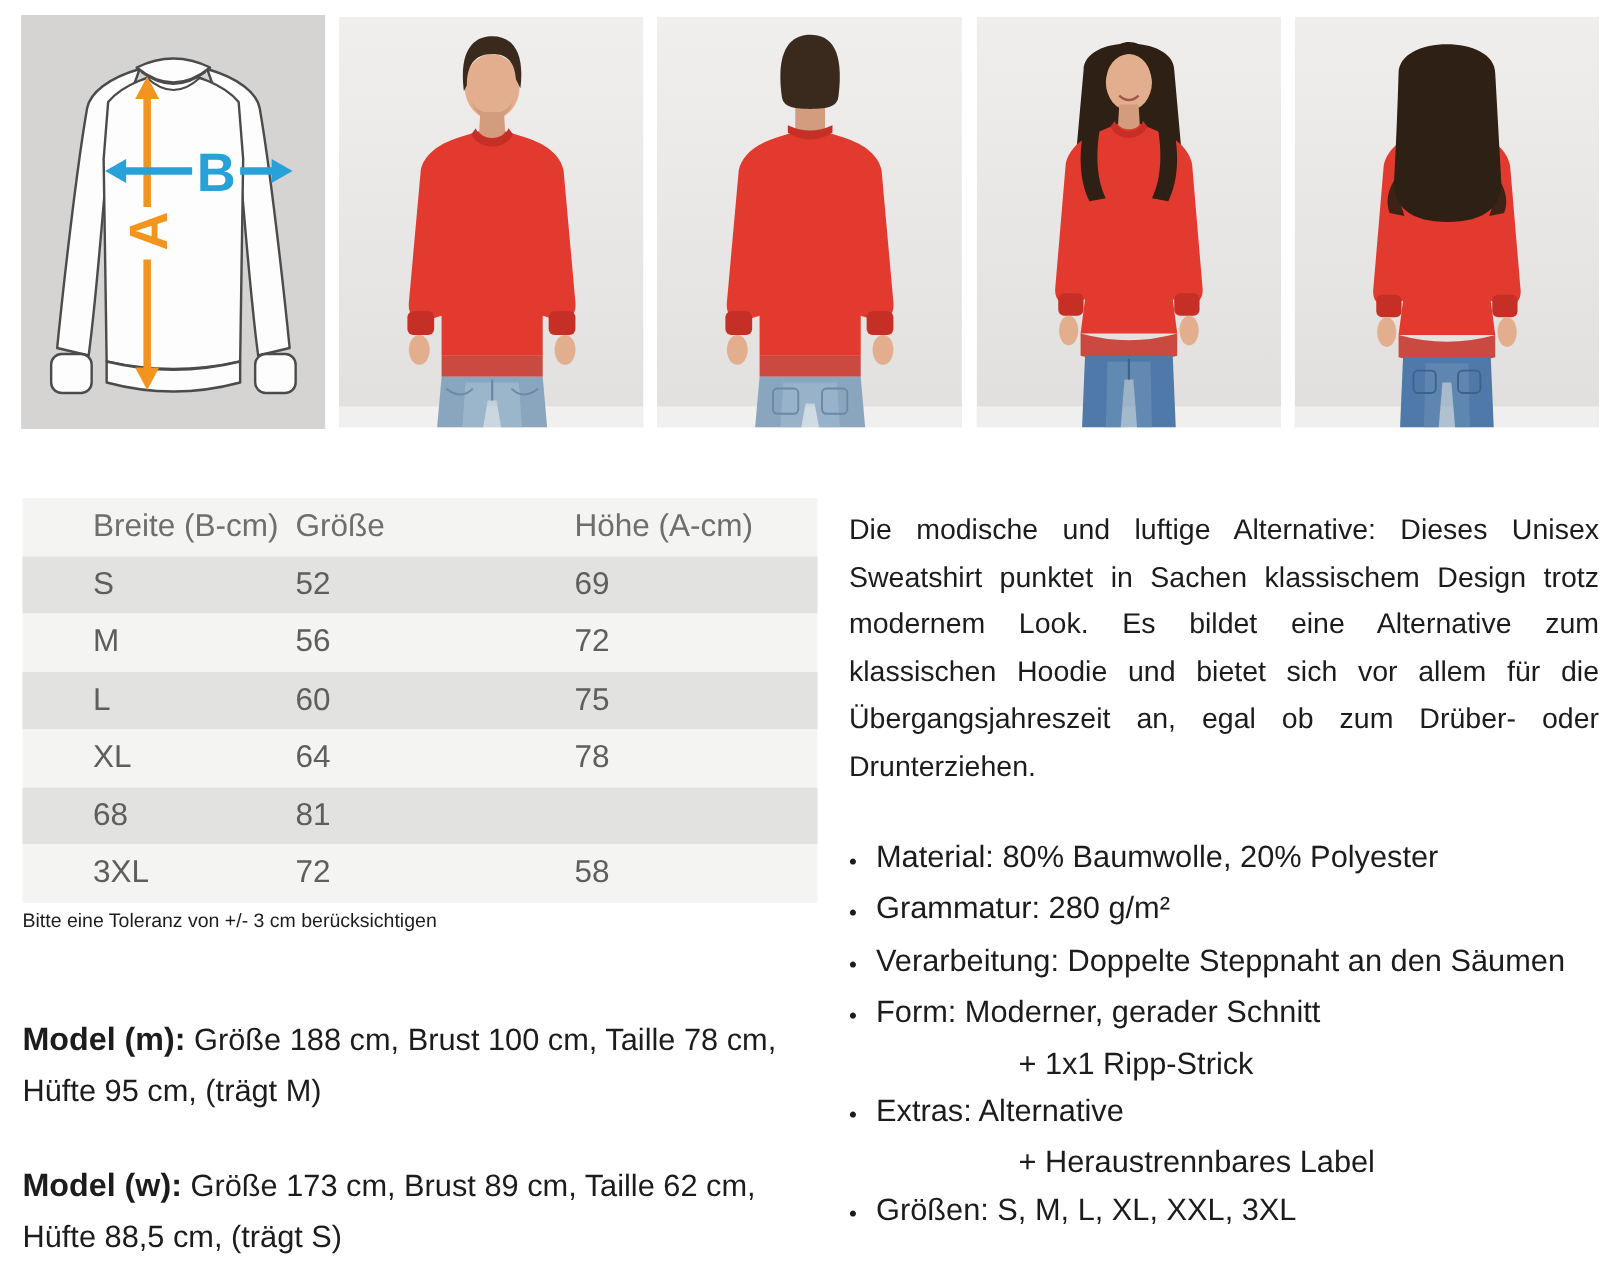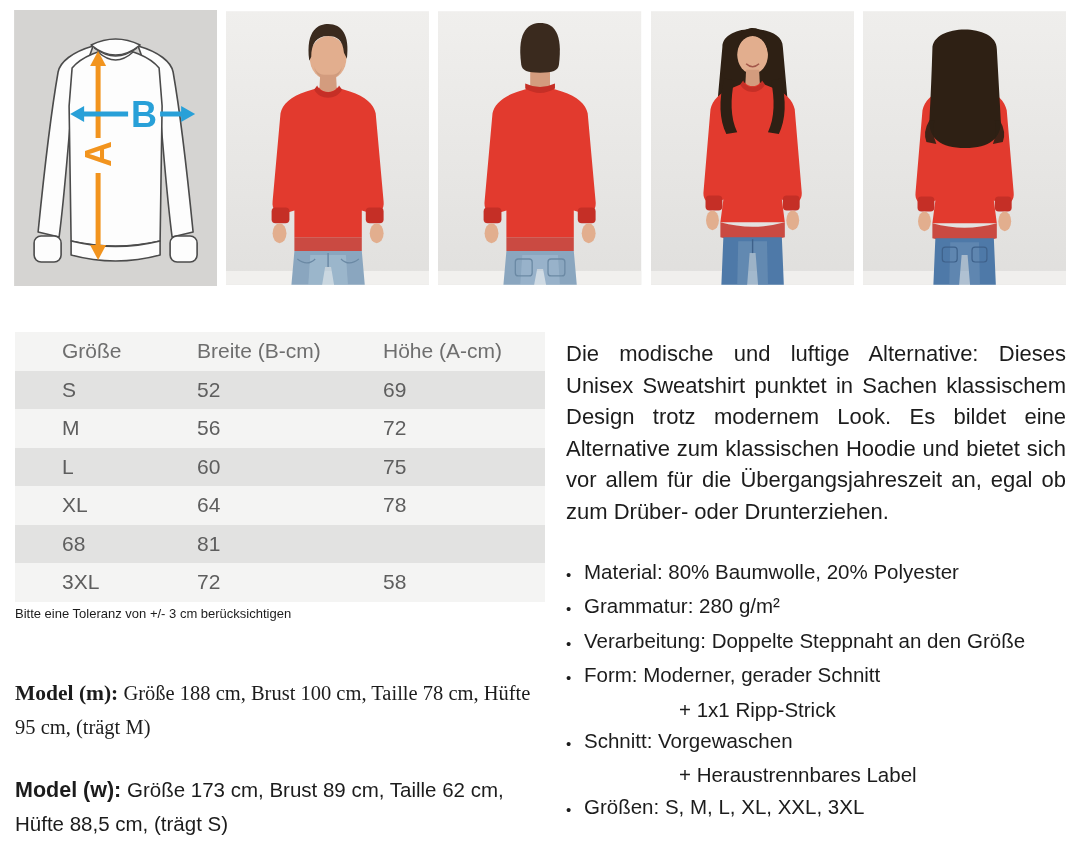--- a/index.html
+++ b/index.html
@@ -48,25 +48,25 @@
   .trow{display:grid;grid-template-columns:182px 186px 1fr;align-items:center;height:38.5px;font-size:21px;}
   .trow>span:first-child{padding-left:47px;}
   .trow.header{background:var(--band-light);color:#6e6e6e;}
   .trow.odd{background:var(--band-gray);}
   .trow.even{background:var(--band-light);}
   .trow span{color:var(--table-text);}
   .trow.header span{color:#6e6e6e;}
   
   .tolerance{position:absolute;left:15px;top:606px;font-size:13px;color:var(--text-dark);text-align:right;}
   .model-block{position:absolute;left:15px;width:538px;font-size:20.5px;line-height:34px;color:var(--text-dark);}
-  .model-m{top:676px;font-family:Liberation Serif, serif;}
+  .model-m{top:676px;}
   .model-w{top:773px;}
   .model-label{font-weight:bold;font-size:21.5px;}
   
-  .description{position:absolute;left:566px;top:338px;width:500px;font-size:22px;line-height:31.6px;
+  .description{position:absolute;left:566px;top:338px;width:500px;font-size:19px;line-height:31.6px;
     text-align:justify;color:var(--text-dark);}
   .specs{position:absolute;left:566px;top:556px;width:506px;font-size:20.5px;line-height:31.4px;color:var(--text-dark);}
   .spec-item{display:flex;}
   .spec-item .bullet{flex:none;width:18px;font-size:15px;padding-top:3px;}
   .spec-item.indent{margin-left:113px;align-items:flex-end;}
 </style>
 </head>
 <body>
 
 <div class="gallery">
@@ -209,22 +209,22 @@
       <path class="jeans-w" d="M73 229 L132 229 L134 276 L108 276 L105.5 246 L99.5 246 L97 276 L71 276 Z"></path>
       <path fill="#6f94b8" opacity="0.5" d="M88 233 L117 233 L118 276 L87 276 Z"></path>
       <rect x="80" y="238" width="15" height="15" rx="3" fill="none" stroke="#3e618a" stroke-width="1.2"></rect>
       <rect x="110" y="238" width="15" height="15" rx="3" fill="none" stroke="#3e618a" stroke-width="1.2"></rect>
     </svg>
   </div>
 </div>
 
 <div class="size-table">
   <div class="trow header">
+    <span>Breite (B-cm)</span>
     <span>Größe</span>
-    <span>Breite (B-cm)</span>
     <span>Höhe (A-cm)</span>
   </div>
   <div class="trow odd">
     <span>S</span>
     <span>52</span>
     <span>69</span>
   </div>
   <div class="trow even">
     <span>M</span>
     <span>56</span>
@@ -263,32 +263,32 @@
   <div class="spec-item">
     <span class="bullet">•</span>
     <span>Material: 80% Baumwolle, 20% Polyester</span>
   </div>
   <div class="spec-item">
     <span class="bullet">•</span>
     <span>Grammatur: 280 g/m²</span>
   </div>
   <div class="spec-item">
     <span class="bullet">•</span>
-    <span>Verarbeitung: Doppelte Steppnaht an den Größe</span>
+    <span>Verarbeitung: Doppelte Steppnaht an den Säumen</span>
   </div>
   <div class="spec-item">
     <span class="bullet">•</span>
     <span>Form: Moderner, gerader Schnitt</span>
   </div>
   <div class="spec-item indent">
     <span>+ 1x1 Ripp-Strick</span>
   </div>
   <div class="spec-item">
     <span class="bullet">•</span>
-    <span>Schnitt: Vorgewaschen</span>
+    <span>Extras: Alternative</span>
   </div>
   <div class="spec-item indent">
     <span>+ Heraustrennbares Label</span>
   </div>
   <div class="spec-item">
     <span class="bullet">•</span>
     <span>Größen:  S, M, L, XL, XXL, 3XL</span>
   </div>
 </div>
 

